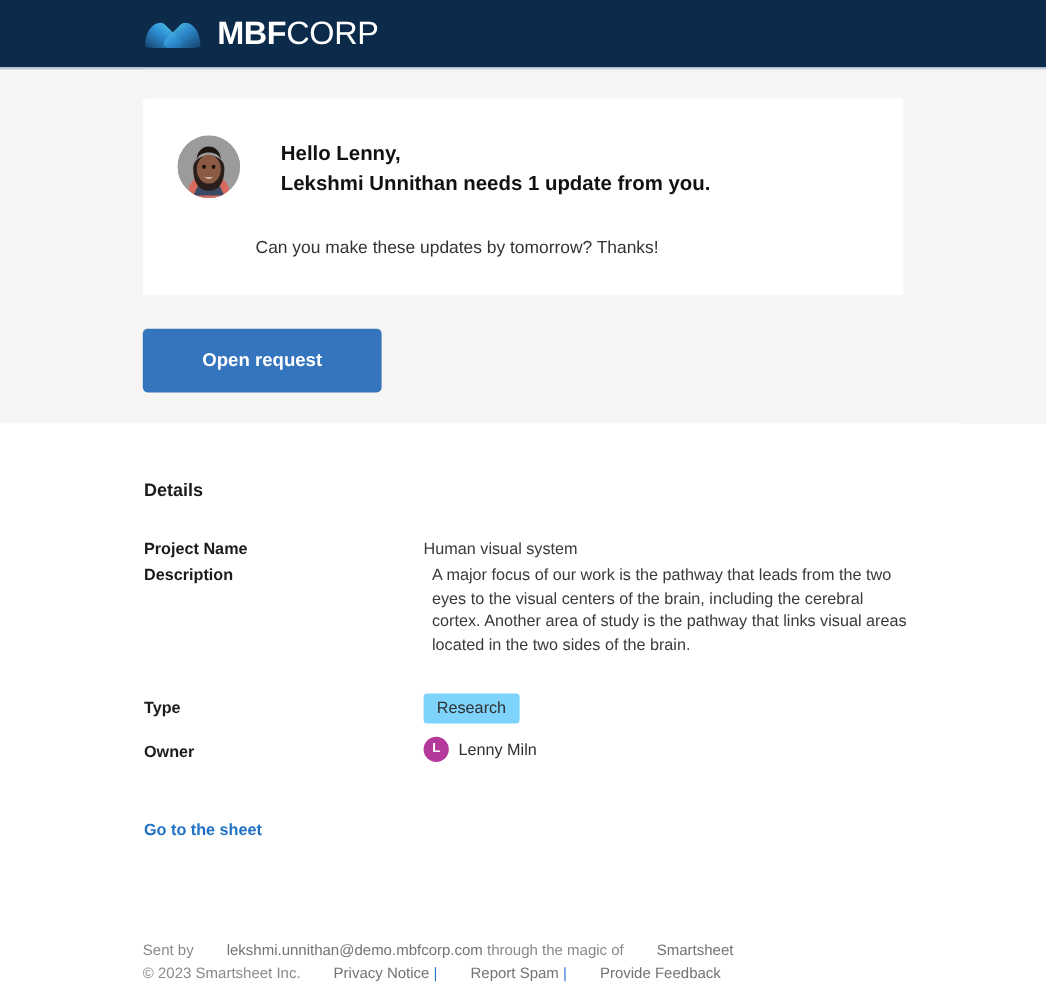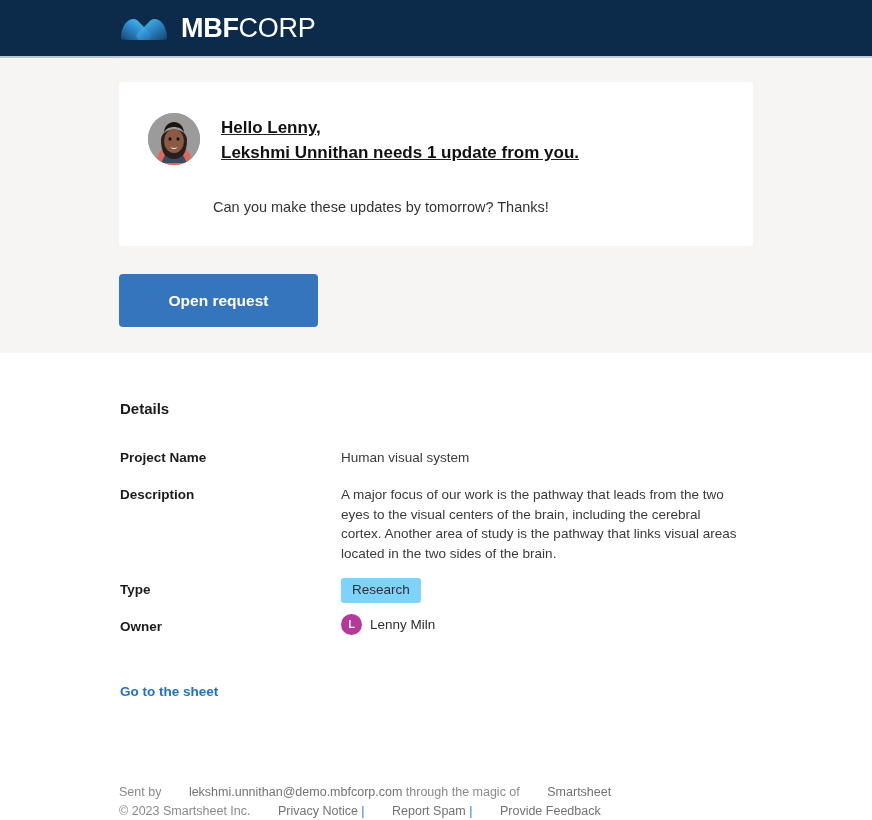--- a/index.html
+++ b/index.html
@@ -91,22 +91,21 @@
     height: 164px;
     background: #ffffff;
     border-radius: 3px;
   }
   .greet-row {
     position: absolute;
     top: 31px;
     left: 29px;
     display: flex;
     align-items: center;
-    gap: 21px;
-    text-decoration: underline;
+    gap: 34px;
   }
   .avatar-photo {
     width: 52px;
     height: 52px;
     border-radius: 50%;
     flex: none;
     position: relative;
     overflow: hidden;
     background: #9a9a9a;
   }
@@ -163,38 +162,39 @@
     font-size: 15px;
     font-weight: bold;
     color: #1b1b1b;
   }
 
   .drow {
     position: absolute;
     left: 120px;
     width: 640px;
     display: flex;
+    gap: 12px;
   }
   .dlabel {
     width: 221px;
     flex: none;
     font-size: 13.5px;
     font-weight: bold;
     color: #1b1b1b;
     line-height: 19px;
   }
   .dvalue {
     font-size: 13.5px;
     color: #3a3a3a;
     line-height: 19.6px;
     max-width: 400px;
   }
 
   .row-project { top: 95px; }
-  .row-desc    { top: 132px; }
+  .row-desc    { top: 116px; justify-content: space-between; }
   .row-type    { top: 227px; }
   .row-owner   { top: 264px; }
 
   .badge {
     display: inline-block;
     background: #7dd3fc;
     border-radius: 3px;
     padding: 4px 11px 5px 11px;
     font-size: 13.5px;
     color: #2f2f2f;

